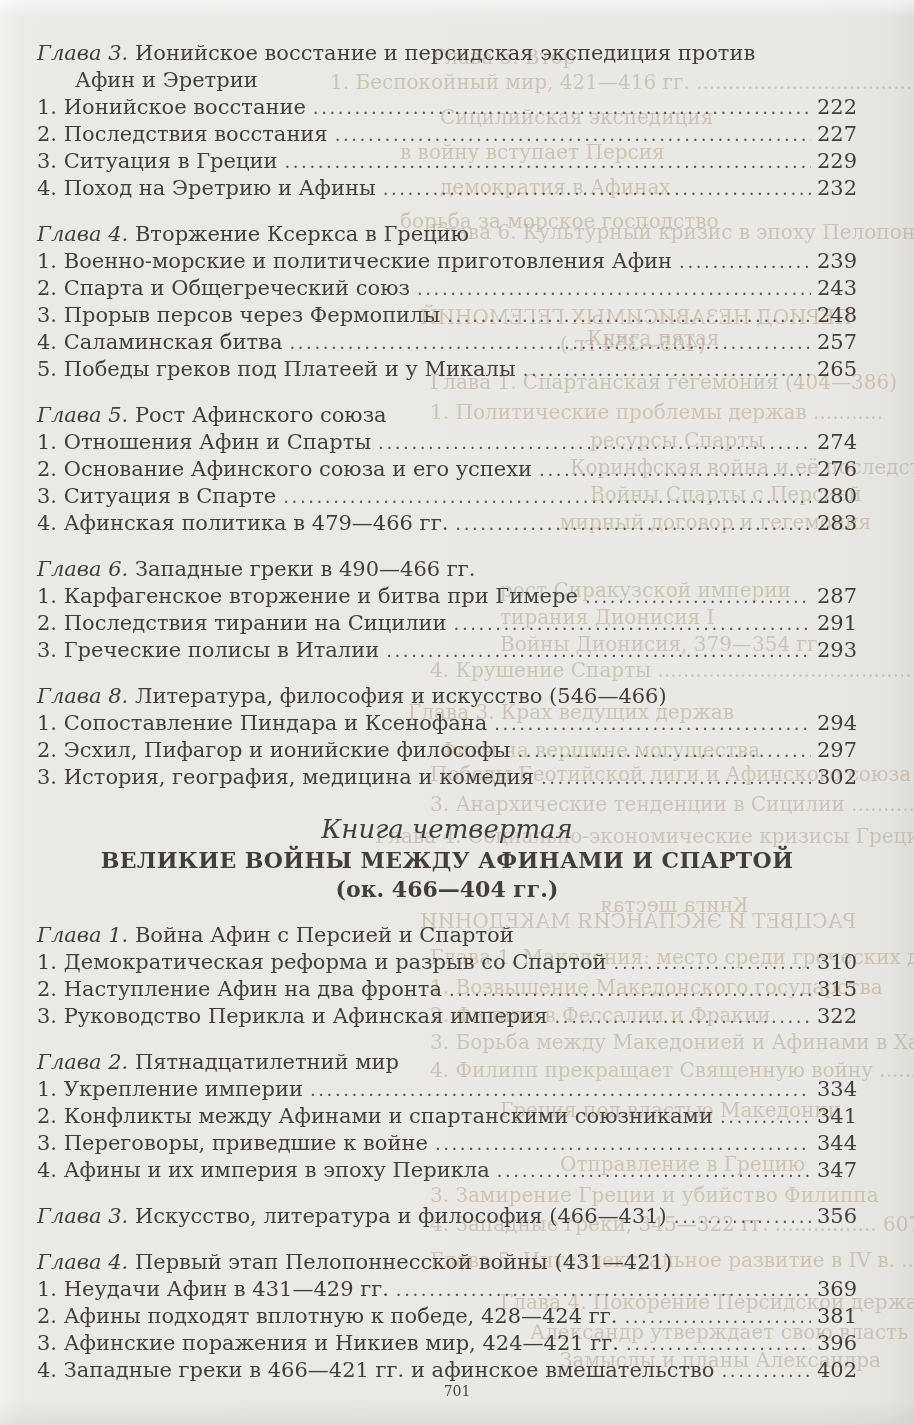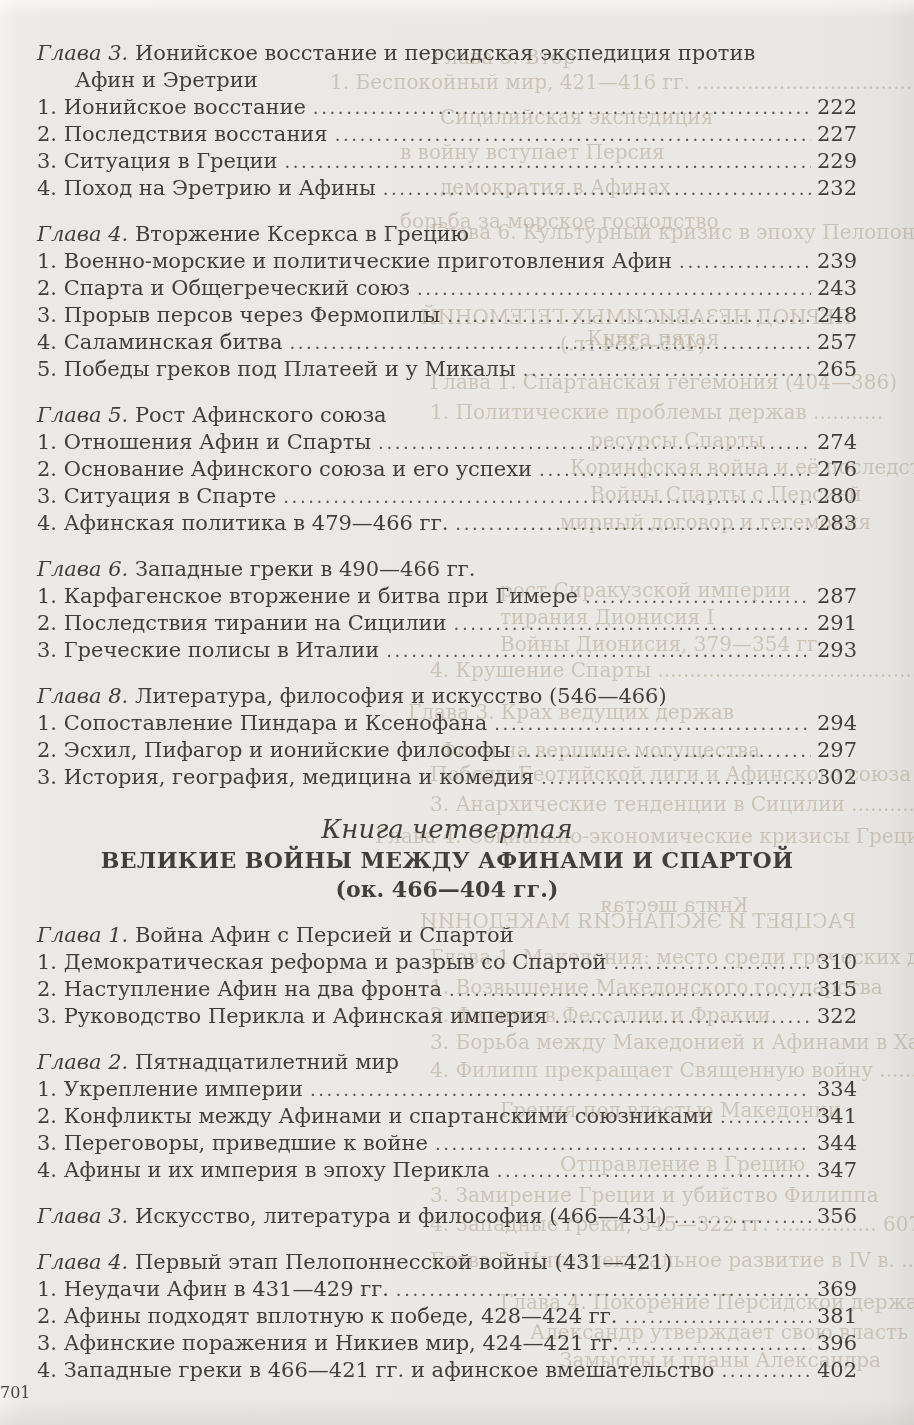--- a/index.html
+++ b/index.html
@@ -50,21 +50,21 @@
     content:"..........................................................................................................................................................";
     letter-spacing:2.6px;font-size:18px;
   }
   .pg{flex:0 0 auto;}
   .book-head{text-align:center;margin-top:25px;}
   .bh1{font-style:italic;font-size:26px;line-height:27px;}
   .bh2{font-weight:bold;font-size:22px;line-height:28px;margin-top:3px;letter-spacing:0.4px;}
   .bh3{font-weight:bold;font-size:22px;line-height:27px;margin-top:2px;}
   .folio{
     position:absolute;top:1383px;left:0;width:100%;
-    font-size:16px;color:#4a453f;
+    text-align:center;font-size:14px;color:#4a453f;
   }
 </style>
 </head>
 <body>
 
 <div class="page">
   <div class="bleed-layer" id="bleed">
       <span class="bleed" style="top: 45px; left: 432px;">Глава 5. Втор</span>
       <span class="bleed" style="top: 70px; left: 330px;">1. Беспокойный мир, 421—416 гг. .................................. 409</span>
       <span class="bleed" style="top: 105px; left: 440px;">Сицилийская экспедиция</span>

